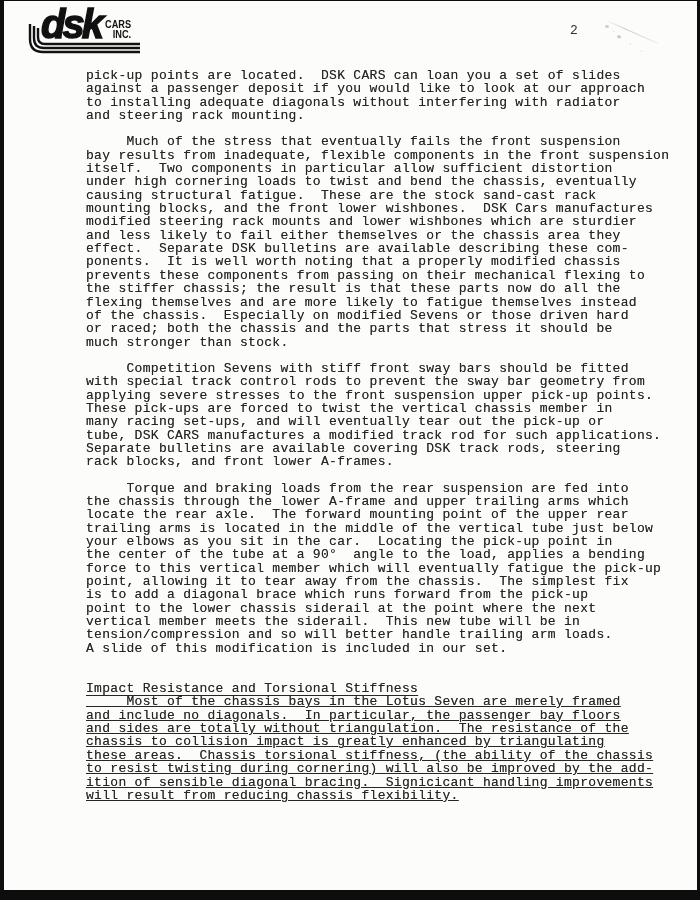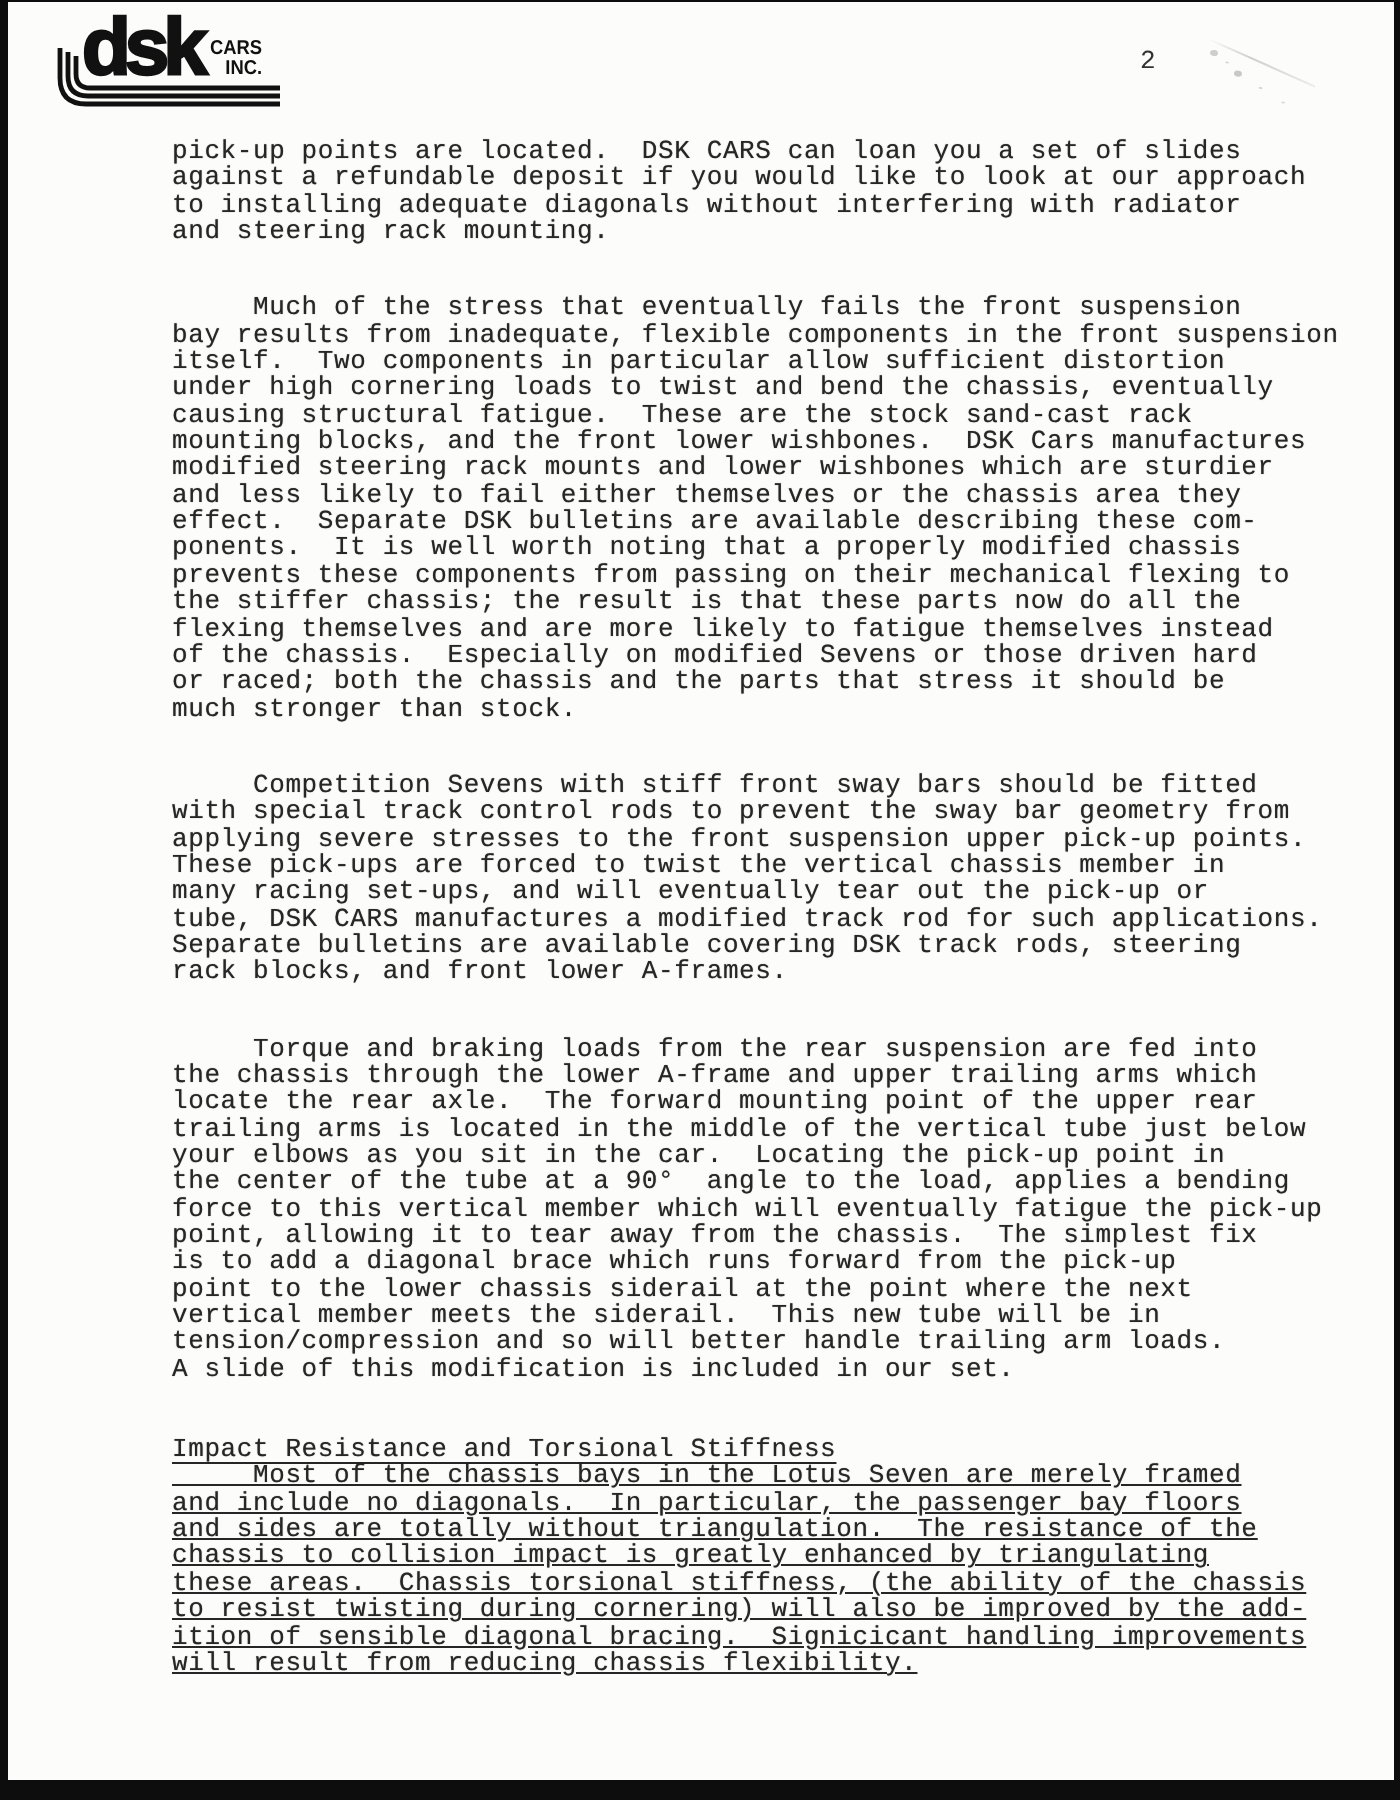--- a/index.html
+++ b/index.html
@@ -24,20 +24,21 @@
   }
   .logo svg { position: absolute; left: 0; top: 0; }
   .logo svg path { fill: none; stroke: #111; stroke-width: 2.4; }
   .logo-dsk {
     position: absolute; left: 15px; top: -9px;
     font-family: "Liberation Sans", sans-serif;
     font-weight: 700;
     font-size: 40px;
     letter-spacing: -3px;
     color: #111;
+    font-style: italic;
     -webkit-text-stroke: 1.4px #111;
   }
   .logo-sub {
     position: absolute; left: 79px; top: 9px;
     display: flex; flex-direction: column; align-items: flex-end;
     font-weight: 700; font-size: 10px; line-height: 10px;
     letter-spacing: 0px; color: #111;
     transform: scaleX(.92); transform-origin: left top;
   }
   .page-number {
@@ -66,21 +67,21 @@
     position: absolute;
     left: 82px; top: 68px; right: 26px;
     font-family: "Liberation Mono", monospace;
     font-size: 13px;
     line-height: 13.35px;
     letter-spacing: 0.3px;
     color: #262626;
     text-shadow: 0 0 0.5px rgba(20,20,20,.55);
   }
   .p, .h { white-space: pre; margin: 0; }
-  .p + .p { margin-top: 25px; }
+  .p + .p { margin-top: 13px; }
   .h {
     margin-top: 27px;
     text-decoration: underline;
     text-decoration-thickness: 1px;
     text-underline-offset: 3px;
   }
   .h + .p { margin-top: 0; text-decoration: underline; }
 </style>
 </head>
 <body>
@@ -100,21 +101,21 @@
         <span>INC.</span>
       </span>
     </div>
 
     <div class="page-number">2</div>
     <div class="smudge"></div>
     <div class="smudge-streak"></div>
 
     <div class="doc-body">
       <div class="p">pick-up points are located.  DSK CARS can loan you a set of slides
-against a refundable deposit if you would like to look at our approach
+against a passenger deposit if you would like to look at our approach
 to installing adequate diagonals without interfering with radiator
 and steering rack mounting.</div>
       <div class="p">     Much of the stress that eventually fails the front suspension
 bay results from inadequate, flexible components in the front suspension
 itself.  Two components in particular allow sufficient distortion
 under high cornering loads to twist and bend the chassis, eventually
 causing structural fatigue.  These are the stock sand-cast rack
 mounting blocks, and the front lower wishbones.  DSK Cars manufactures
 modified steering rack mounts and lower wishbones which are sturdier
 and less likely to fail either themselves or the chassis area they

